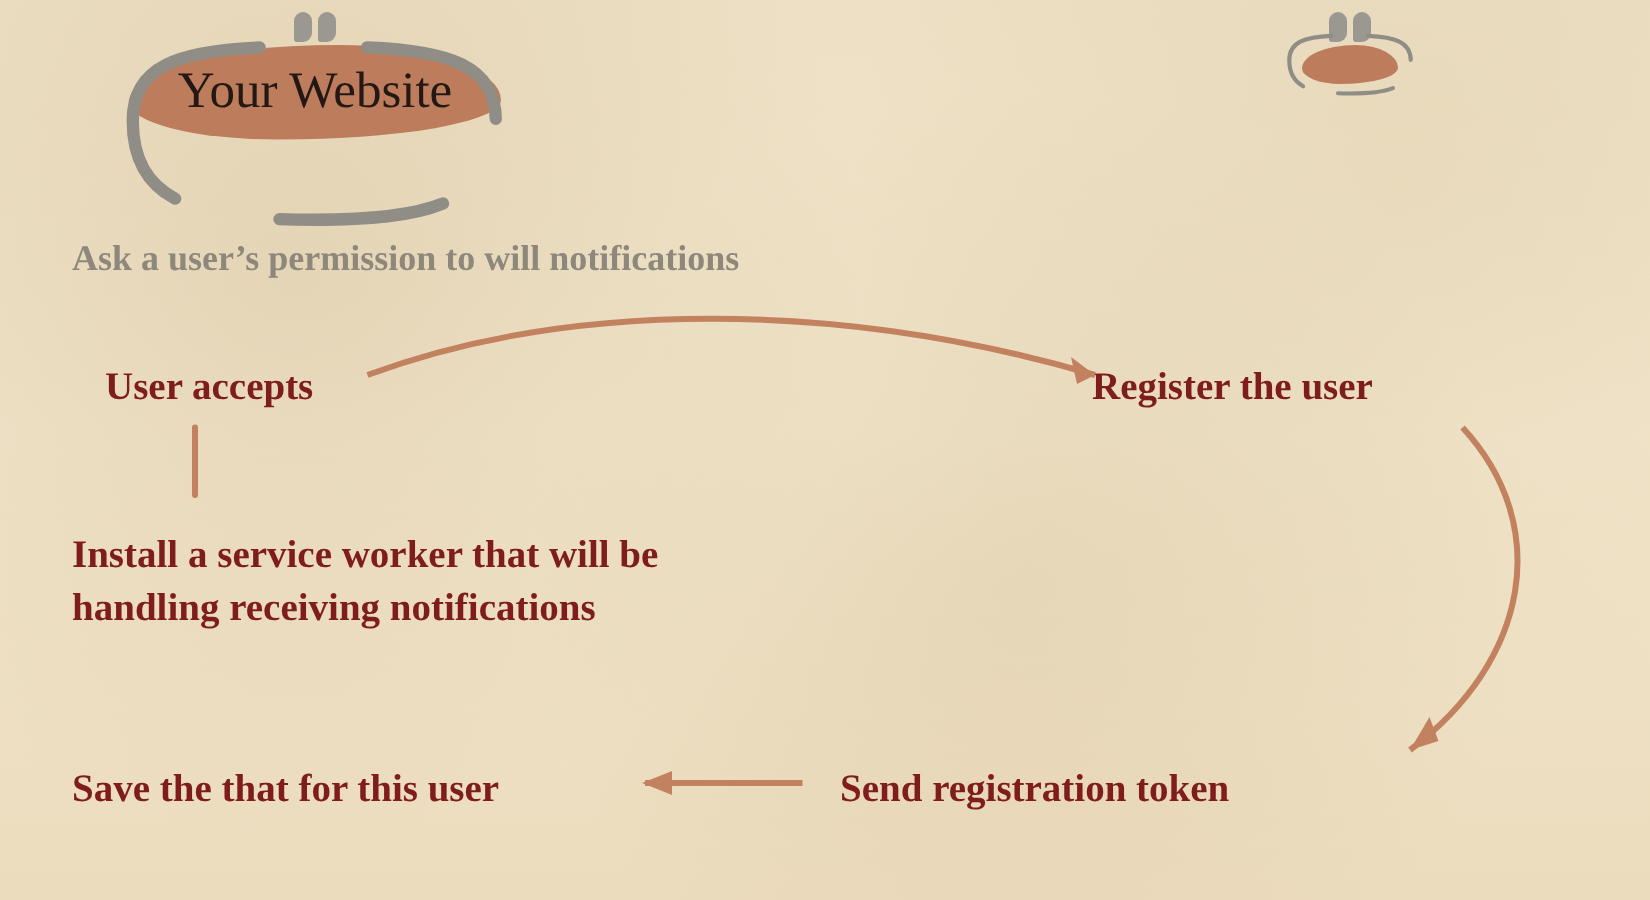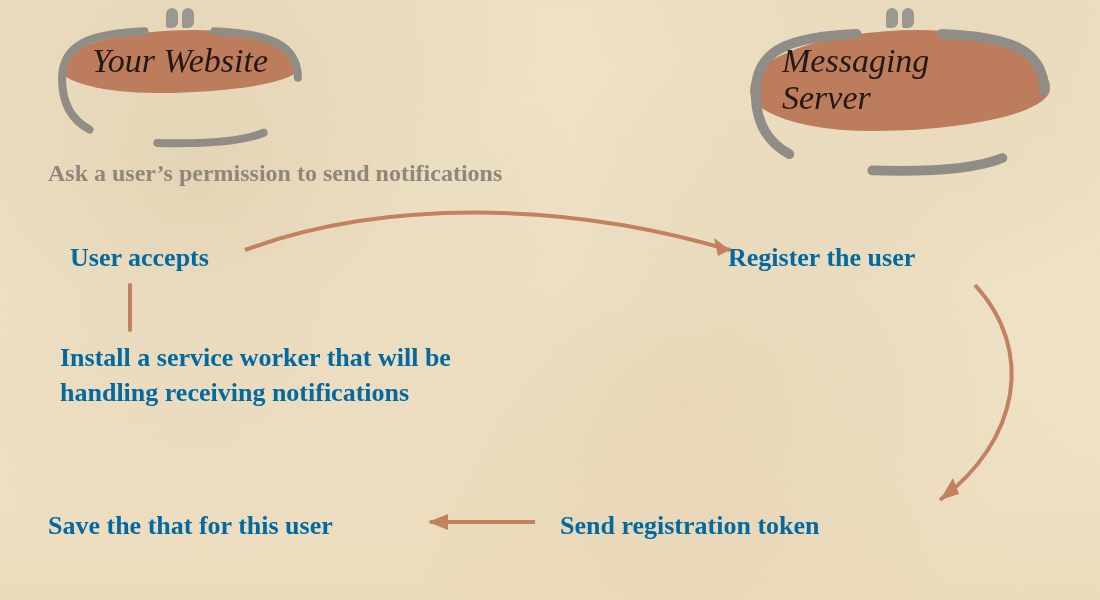--- a/index.html
+++ b/index.html
@@ -10,21 +10,21 @@
     background:
       radial-gradient(circle at 18% 30%, rgba(190,160,120,0.22) 0%, rgba(190,160,120,0) 38%),
       radial-gradient(circle at 62% 65%, rgba(200,175,135,0.22) 0%, rgba(200,175,135,0) 42%),
       radial-gradient(circle at 85% 20%, rgba(205,180,140,0.18) 0%, rgba(205,180,140,0) 35%),
       linear-gradient(180deg, #ede0c4 0%, #f1e5ca 48%, #ecdcbe 100%);
   }
 
   .badge-wrap {
     position: absolute;
     width: 300px;
-    font-style: italic;
+    text-align: center;
   }
   #badge-left { left: 60px; top: 30px; }
   #badge-right { left: 750px; top: 30px; }
 
   .badge {
     position: relative;
     display: inline-block;
     padding: 12px 32px 14px 32px;
     color: #231814;
     font-size: 34px;
@@ -65,29 +65,29 @@
     position: absolute;
     left: 48px;
     top: 160px;
     color: #8e887c;
     font-size: 24px;
     font-weight: 600;
   }
 
   .step {
     position: absolute;
-    color: #0369a1;
+    color: #7f1d1d;
     font-size: 26px;
     font-weight: 600;
     line-height: 1.35;
     max-width: 480px;
   }
   #step-accepts   { left: 70px;  top: 240px; }
   #step-register  { left: 728px; top: 240px; }
-  #step-install   { left: 48px;  top: 340px; margin-left: 12px; }
+  #step-install   { left: 48px;  top: 352px; }
   #step-save      { left: 48px;  top: 508px; }
   #step-send      { left: 560px; top: 508px; font-family: Liberation Serif, serif; }
 
   svg.arrows {
     position: absolute;
     left: 0;
     top: 0;
     width: 1100px;
     height: 600px;
     pointer-events: none;
@@ -114,25 +114,24 @@
 
 <div class="badge-wrap" id="badge-right">
   <div class="badge">
     <div class="quote-mark">
         <span></span>
         <span></span>
       </div>
     <svg class="dash-outline" viewBox="0 0 100 50" preserveAspectRatio="none">
       <path d="M6,22 C6,6 22,4 50,4 C78,4 94,6 94,22 C94,42 78,46 50,46 C22,46 6,42 6,22 Z"></path>
     </svg>
-    <span>Messaging Server</span>
   </div>
 </div>
 
-<div class="subtitle">Ask a user’s permission to send notifications</div>
+<div class="subtitle">Ask a user’s permission to will notifications</div>
 
 <div class="step" id="step-accepts">User accepts</div>
 <div class="step" id="step-register">Register the user</div>
 <div class="step" id="step-install">Install a service worker that will be handling receiving notifications</div>
 <div class="step" id="step-save">Save the that for this user</div>
 <div class="step" id="step-send">Send registration token</div>
 
 <svg class="arrows">
 
   <line class="connector" x1="130" y1="285" x2="130" y2="330"></line>

